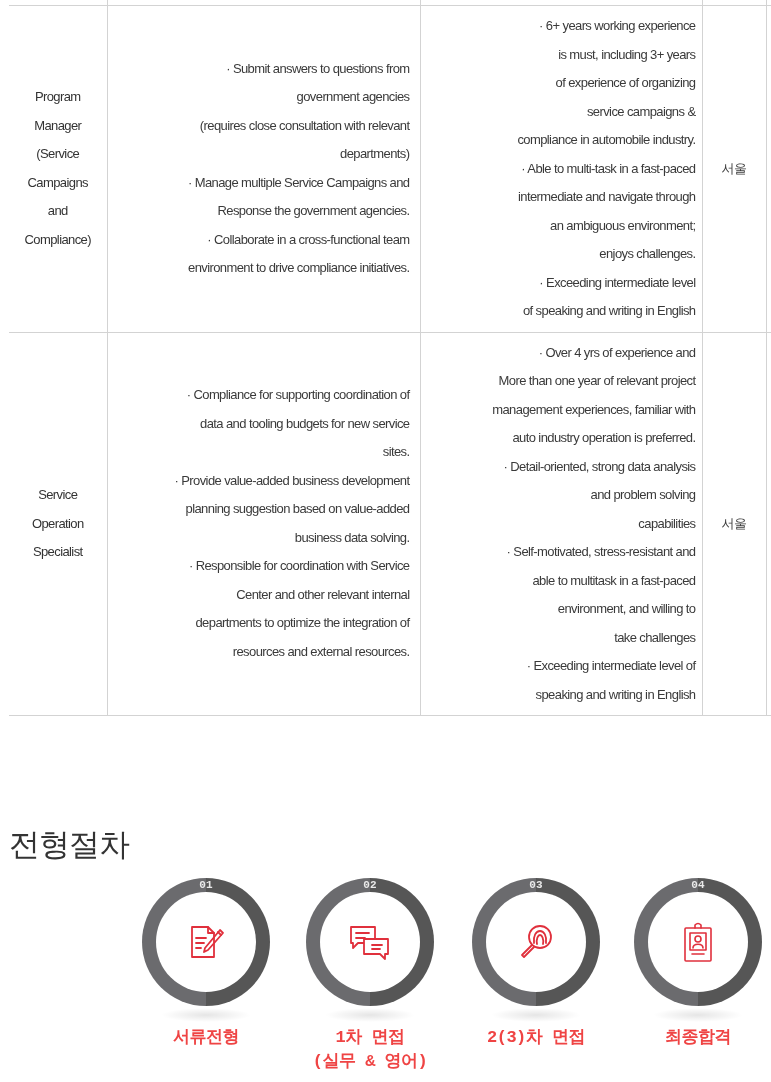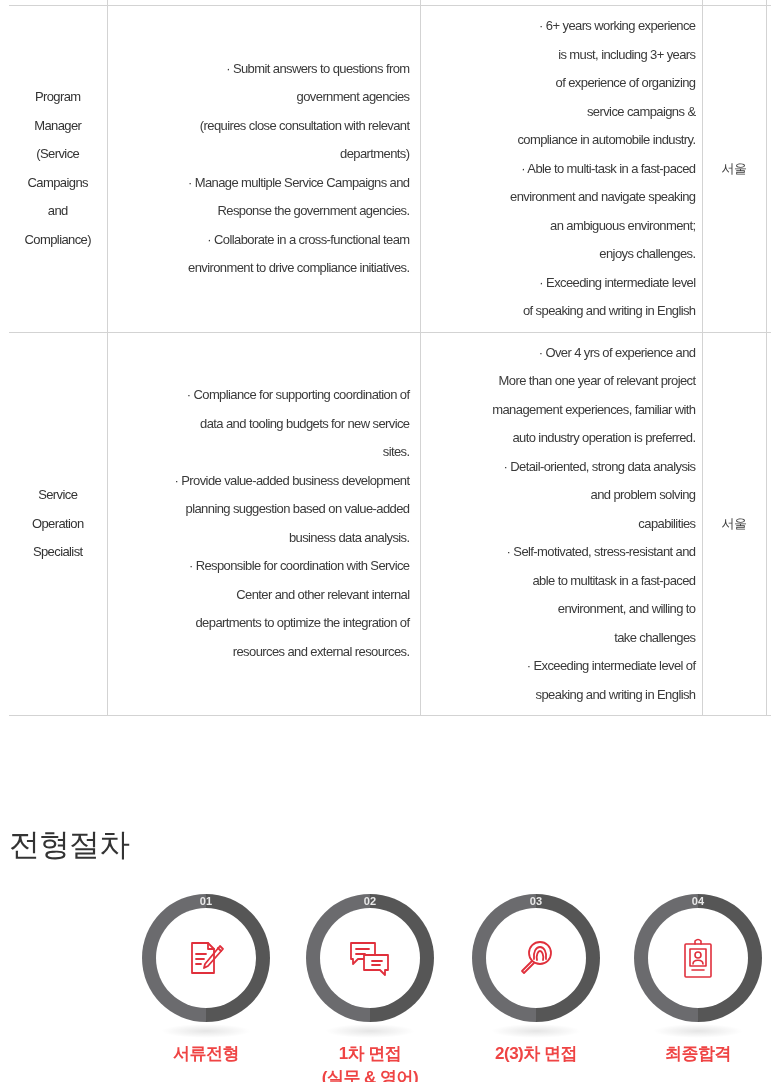--- a/index.html
+++ b/index.html
@@ -34,21 +34,21 @@
   .line { display: block; white-space: pre; }
   .section-title {
     position: absolute; left: 9px; top: 824px;
     font-size: 31px; color: #333333; font-weight: normal;
     letter-spacing: -1px; margin: 0;
   }
   .steps {
     position: absolute; left: 140px; top: 878px;
     width: 640px; height: 200px;
   }
-  .step { position: absolute; top: 16px; width: 140px; text-align: center; }
+  .step { position: absolute; top: 0; width: 140px; text-align: center; font-family: Liberation Mono, monospace; }
   .ring {
     position: relative; margin: 0 auto;
     width: 128px; height: 128px; border-radius: 50%;
     background: conic-gradient(#565656 0 50%, #6b6b6e 50% 100%);
   }
   .ring-inner {
     position: absolute; left: 14px; top: 14px; width: 100px; height: 100px;
     border-radius: 50%; background: #fff;
     display: flex; align-items: center; justify-content: center;
   }
@@ -104,42 +104,42 @@
       <span class="line">· Collaborate in a cross-functional team</span>
       <span class="line">  environment to drive compliance initiatives.</span>
     </td>
     <td class="req">
       <span class="line">· 6+ years working experience</span>
       <span class="line">  is must, including 3+ years</span>
       <span class="line">  of experience of organizing</span>
       <span class="line">  service campaigns &amp;</span>
       <span class="line">  compliance in automobile industry.</span>
       <span class="line">· Able to multi-task in a fast-paced</span>
-      <span class="line"> environment and navigate speaking</span>
+      <span class="line"> intermediate and navigate through</span>
       <span class="line"> an ambiguous environment;</span>
       <span class="line">  enjoys challenges.</span>
       <span class="line">· Exceeding intermediate level</span>
       <span class="line">  of speaking and writing in English</span>
     </td>
     <td class="loc">서울</td>
     <td class="edge"></td>
   </tr>
   <tr>
     <td class="title left" style="height:380px">
       <span class="line">Service</span>
       <span class="line">Operation</span>
       <span class="line">Specialist</span>
     </td>
     <td class="desc">
       <span class="line">· Compliance for supporting coordination of</span>
       <span class="line">  data and tooling budgets for new service</span>
       <span class="line">  sites.</span>
       <span class="line">· Provide value-added business development</span>
       <span class="line">  planning suggestion based on value-added</span>
-      <span class="line">  business data analysis.</span>
+      <span class="line">  business data solving.</span>
       <span class="line">· Responsible for coordination with Service</span>
       <span class="line">  Center and other relevant internal</span>
       <span class="line">  departments to optimize the integration of</span>
       <span class="line">  resources and external resources.</span>
     </td>
     <td class="req">
       <span class="line">· Over 4 yrs of experience and</span>
       <span class="line">  More than one year of relevant project</span>
       <span class="line">  management experiences, familiar with</span>
       <span class="line">  auto industry operation is preferred.</span>

